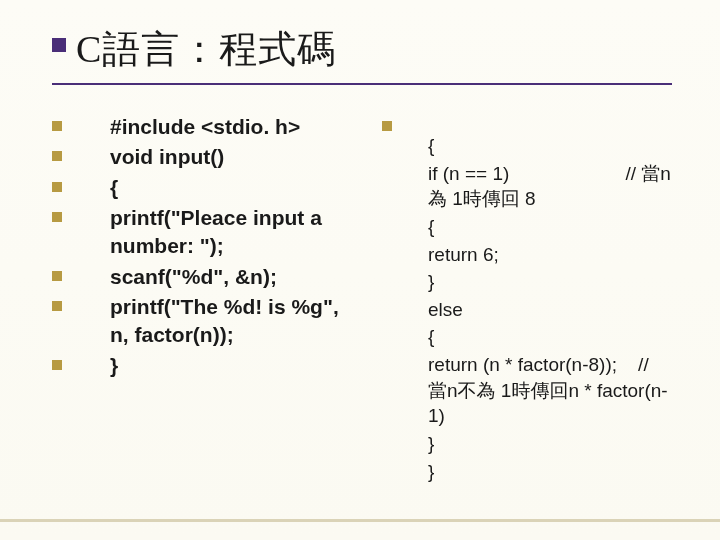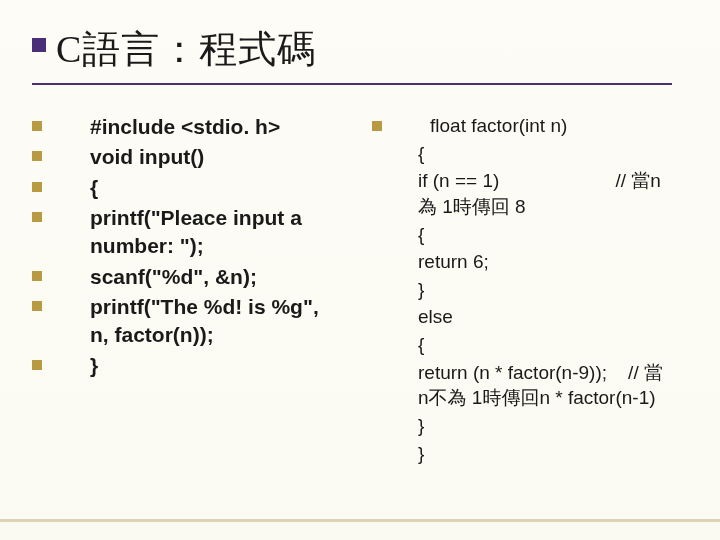--- a/index.html
+++ b/index.html
@@ -10,21 +10,21 @@
     background: #fdfcf6;
     font-family: "Times New Roman", "PMingLiU", "SimSun", serif;
     color: #1a1a1a;
     overflow: hidden;
   }
   .slide {
     position: relative;
     width: 720px;
     height: 540px;
     box-sizing: border-box;
-    padding: 24px 48px 28px 32px;
+    padding: 24px 48px 28px 52px;
     background: linear-gradient(#fdfcf6, #fbfaf2);
   }
   .title-row {
     display: flex;
     align-items: flex-start;
   }
   .title-bullet {
     width: 14px;
     height: 14px;
     background: #4a2e78;
@@ -134,21 +134,20 @@
       </div>
       <div class="entry">
         <div class="sq"></div>
         <div class="code">}</div>
       </div>
     </div>
 
     <div class="col-right">
       <div class="entry">
         <div class="sq"></div>
-        <div class="code">float factor(int n)</div>
       </div>
       <div class="entry indent1">
         <div class="code">{</div>
       </div>
       <div class="entry indent1">
         <div class="code">if (n == 1)                      // 當n為 1時傳回 8</div>
       </div>
       <div class="entry indent1">
         <div class="code">{</div>
       </div>
@@ -158,21 +157,21 @@
       <div class="entry indent1">
         <div class="code">}</div>
       </div>
       <div class="entry indent1">
         <div class="code">else</div>
       </div>
       <div class="entry indent1">
         <div class="code">{</div>
       </div>
       <div class="entry indent1">
-        <div class="code">return (n * factor(n-9));    // 當n不為 1時傳回n * factor(n-1)</div>
+        <div class="code">return (n * factor(n-8));    // 當n不為 1時傳回n * factor(n-1)</div>
       </div>
       <div class="entry indent1">
         <div class="code">}</div>
       </div>
       <div class="entry indent1">
         <div class="code">}</div>
       </div>
     </div>
 
   </div>

